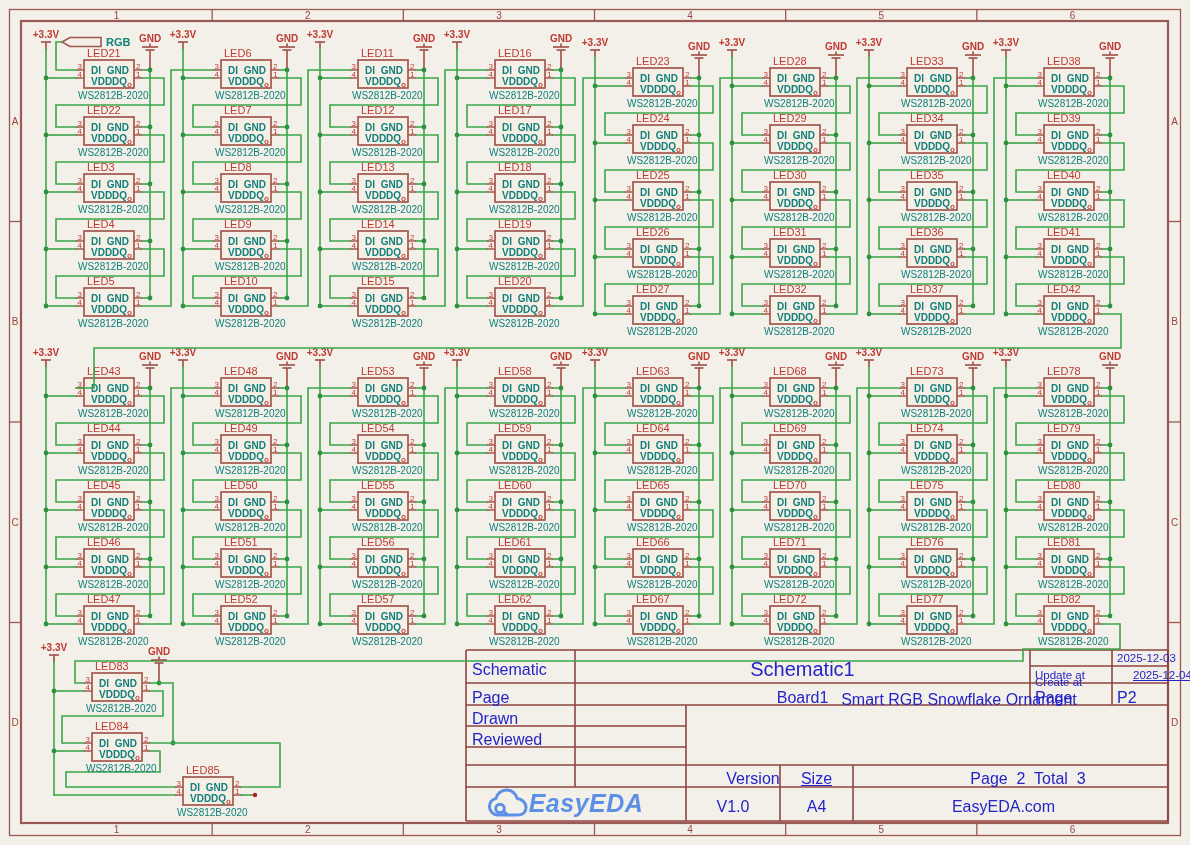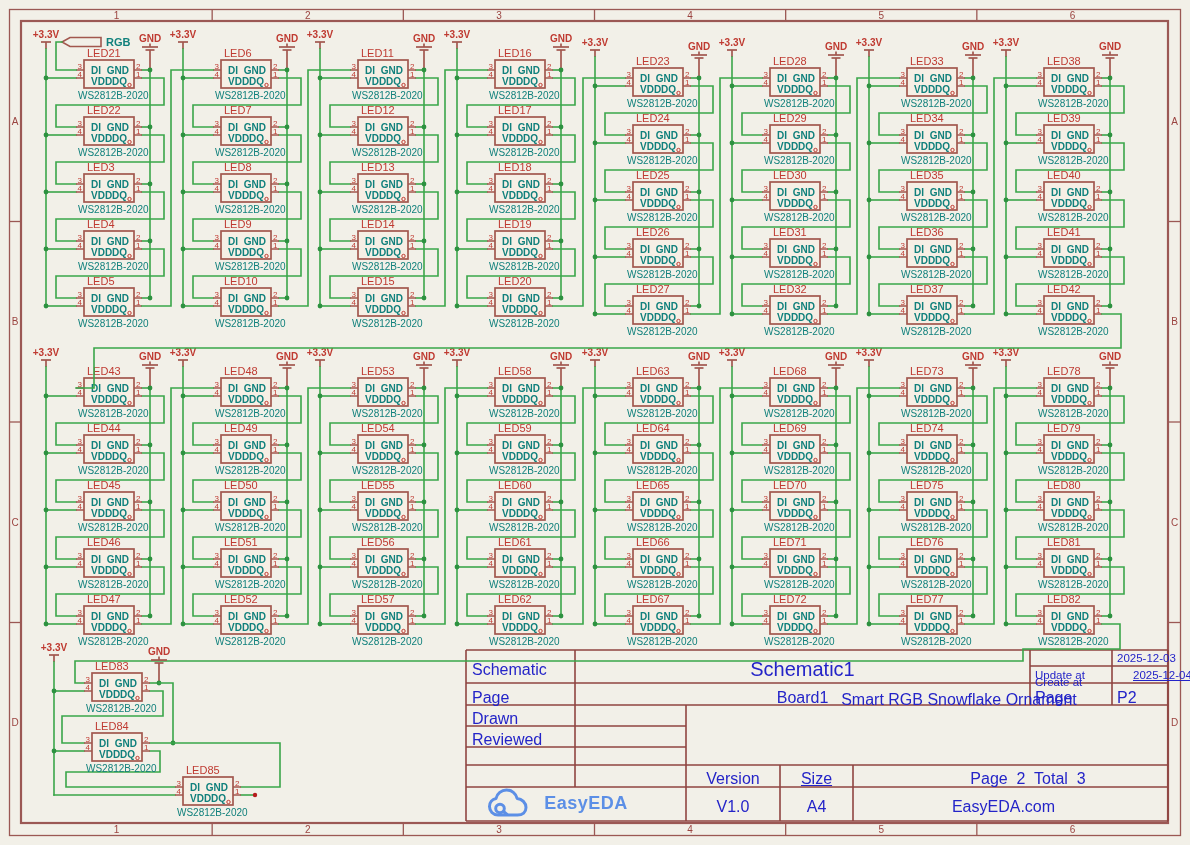--- a/index.html
+++ b/index.html
@@ -39,21 +39,21 @@
 
   
   .tb{position:absolute;color:var(--tb-text);font-size:16px;line-height:1.2;white-space:nowrap;}
   .ctr{text-align:center;}
   .pre{white-space:pre;}
   .f11{font-size:11.5px;}
   .f14{font-size:20px;}
   .f16{font-size:16px;}
   #logo-cell{position:absolute;left:486px;top:788px;width:200px;height:30px;
     display:flex;align-items:center;justify-content:center;gap:6px;}
-  #logo-text{color:var(--logo);font-size:18px;font-weight:bold;letter-spacing:.5px;}
+  #logo-text{color:var(--logo);font-size:25px;font-weight:bold;font-style:italic;letter-spacing:.5px;}
 </style>
 </head>
 <body>
 
 <div id="sheet">
   <svg id="frame" width="1190" height="845">
       <rect x="9.5" y="9.5" width="1171" height="826" class="fln"></rect>
       <rect x="21" y="21" width="1147" height="802" class="flnb"></rect>
       <line x1="212.16666666666666" y1="9.5" x2="212.16666666666666" y2="21" class="fln"></line>
       <line x1="212.16666666666666" y1="823" x2="212.16666666666666" y2="835.5" class="fln"></line>
@@ -117,21 +117,21 @@
     <div class="tb f11" style="left:1117px;top:652px;">2025-12-03</div>
     <div class="tb f11" style="left:1035px;top:668.5px;">Update at</div>
     <div class="tb f11" style="left:1133px;top:668.5px;text-decoration:underline;">2025-12-04</div>
     <div class="tb" style="left:472px;top:687.5px;">Page</div>
     <div class="tb ctr" style="left:575px;top:687.5px;width:455px;">Board1</div>
     <div class="tb" style="left:1035px;top:687.5px;">Page</div>
     <div class="tb" style="left:1117px;top:687.5px;">P2</div>
     <div class="tb" style="left:472px;top:708.5px;">Drawn</div>
     <div class="tb" style="left:472px;top:729.5px;">Reviewed</div>
     <div class="tb ctr f16" style="left:686px;top:690px;width:546px;">Smart RGB Snowflake Ornament</div>
-    <div class="tb ctr" style="left:686px;top:769px;width:94px;">Version</div>
+    <div class="tb ctr" style="left:686px;top:769px;width:94px;padding-left:20px;">Version</div>
     <div class="tb ctr" style="left:780px;top:769px;width:73px;text-decoration:underline;">Size</div>
     <div class="tb ctr pre" style="left:853px;top:769px;width:350px;">Page  2  Total  3</div>
     <div class="tb ctr" style="left:686px;top:797px;width:94px;">V1.0</div>
     <div class="tb ctr" style="left:780px;top:797px;width:73px;">A4</div>
     <div class="tb ctr" style="left:853px;top:797px;width:301px;">EasyEDA.com</div>
     <div id="logo-cell">
       <svg width="46" height="32" viewBox="0 0 44 32">
         <path d="M11,27 C6,27 2.5,23 2.5,18.5 C2.5,14.5 5.2,11.3 9,10.5 C10,5.5 14.5,2 19.5,2 C24.7,2 29,5.6 30.1,10.4 C35,10.8 39,14.8 39,19.5 C39,24.2 35.5,27 30.5,27 Z" fill="none" stroke="#5c8fe6" stroke-width="3" stroke-linejoin="round"></path>
         <circle cx="13" cy="20.5" r="4.3" fill="none" stroke="#5c8fe6" stroke-width="3"></circle>
         <line x1="16.5" y1="23.5" x2="20" y2="26.5" stroke="#5c8fe6" stroke-width="3" stroke-linecap="round"></line>

